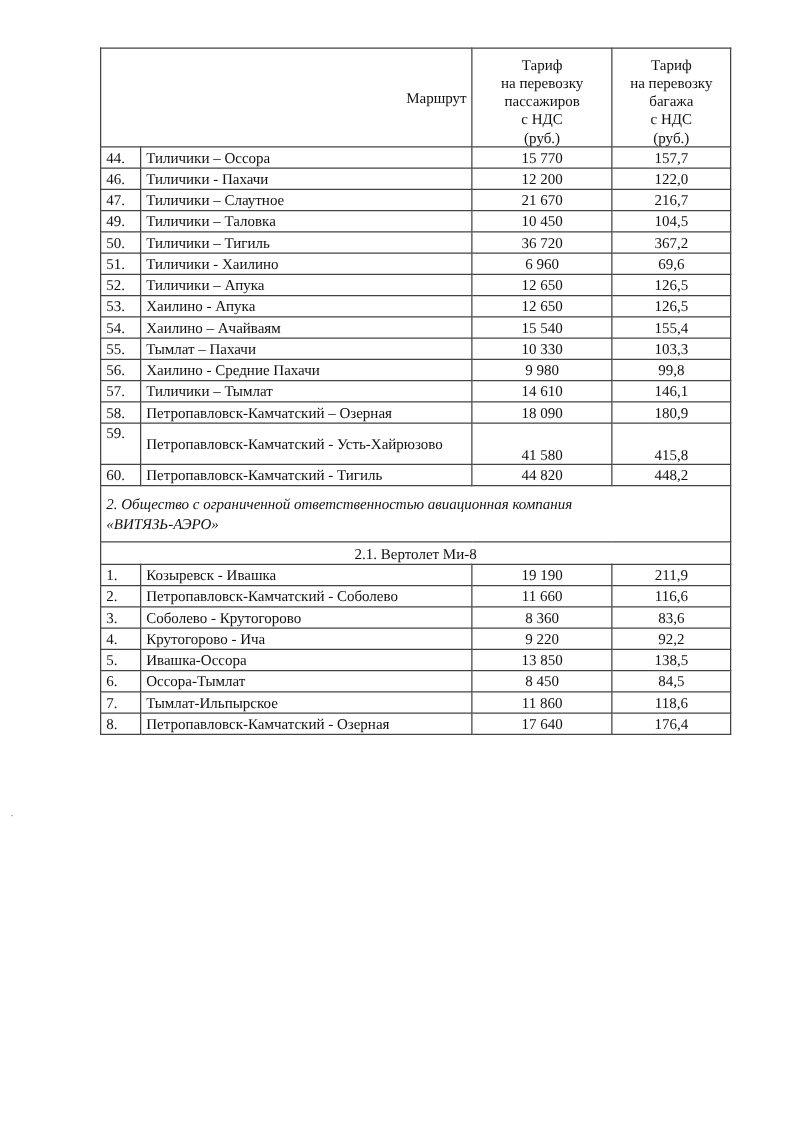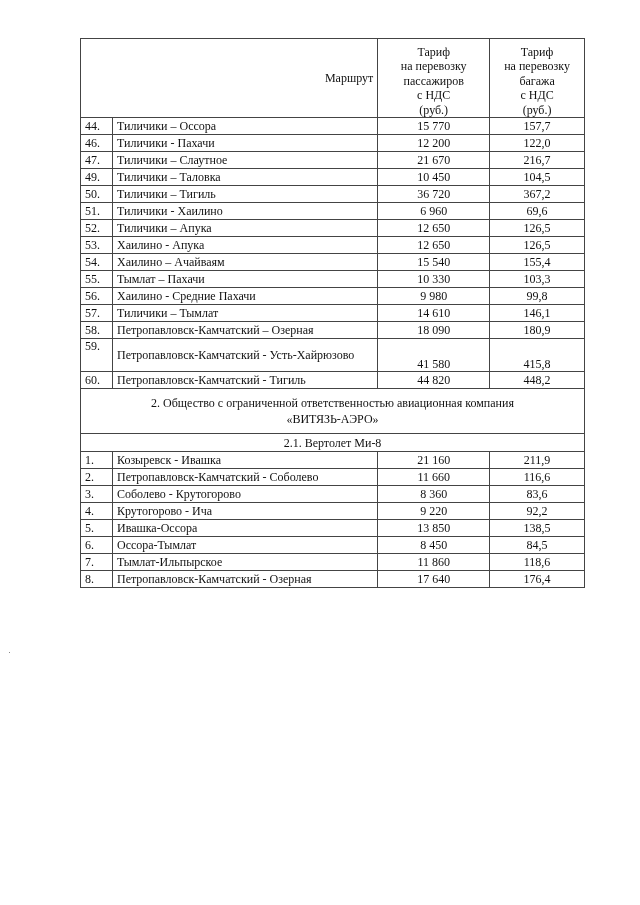--- a/index.html
+++ b/index.html
@@ -14,21 +14,21 @@
     col.c-bag { width: 95px; }
     th.h-route { text-align: right; vertical-align: middle; height: 78px; padding-top: 0; }
     th.h-tariff { text-align: center; vertical-align: bottom; line-height: 14.5px; padding-top: 2px; }
     td.num { text-align: left; padding-left: 3px; }
     td.route { text-align: left; padding-left: 4px; }
     td.val { text-align: center; }
     tr.row td { height: 16px; }
     tr.row.tall td { height: 32px; }
     tr.row.tall td.val { vertical-align: bottom; }
     tr.row.tall td.num { vertical-align: top; }
-    td.company { text-align: center; height: 44px; vertical-align: middle; line-height: 16px; }
+    td.company { height: 44px; vertical-align: middle; line-height: 16px; font-style: italic; }
     td.subsection { text-align: center; height: 17px; }
     .stray-dot { position: absolute; left: 9px; top: 652px; width: 1px; height: 1px; background: #888; }
   </style>
 </head>
 <body>
 
 <table class="tariffs">
   <colgroup>
     <col class="c-num">
       <col class="c-route">
@@ -154,21 +154,21 @@
       </td>
     </tr>
     <tr>
       <td class="subsection" colspan="4">2.1. Вертолет Ми-8</td>
     </tr>
   </tbody>
   <tbody id="section2-body">
       <tr class="row">
         <td class="num">1.</td>
         <td class="route">Козыревск - Ивашка</td>
-        <td class="val">21 160</td>
+        <td class="val">19 190</td>
         <td class="val">211,9</td>
       </tr>
       <tr class="row">
         <td class="num">2.</td>
         <td class="route">Петропавловск-Камчатский - Соболево</td>
         <td class="val">11 660</td>
         <td class="val">116,6</td>
       </tr>
       <tr class="row">
         <td class="num">3.</td>

